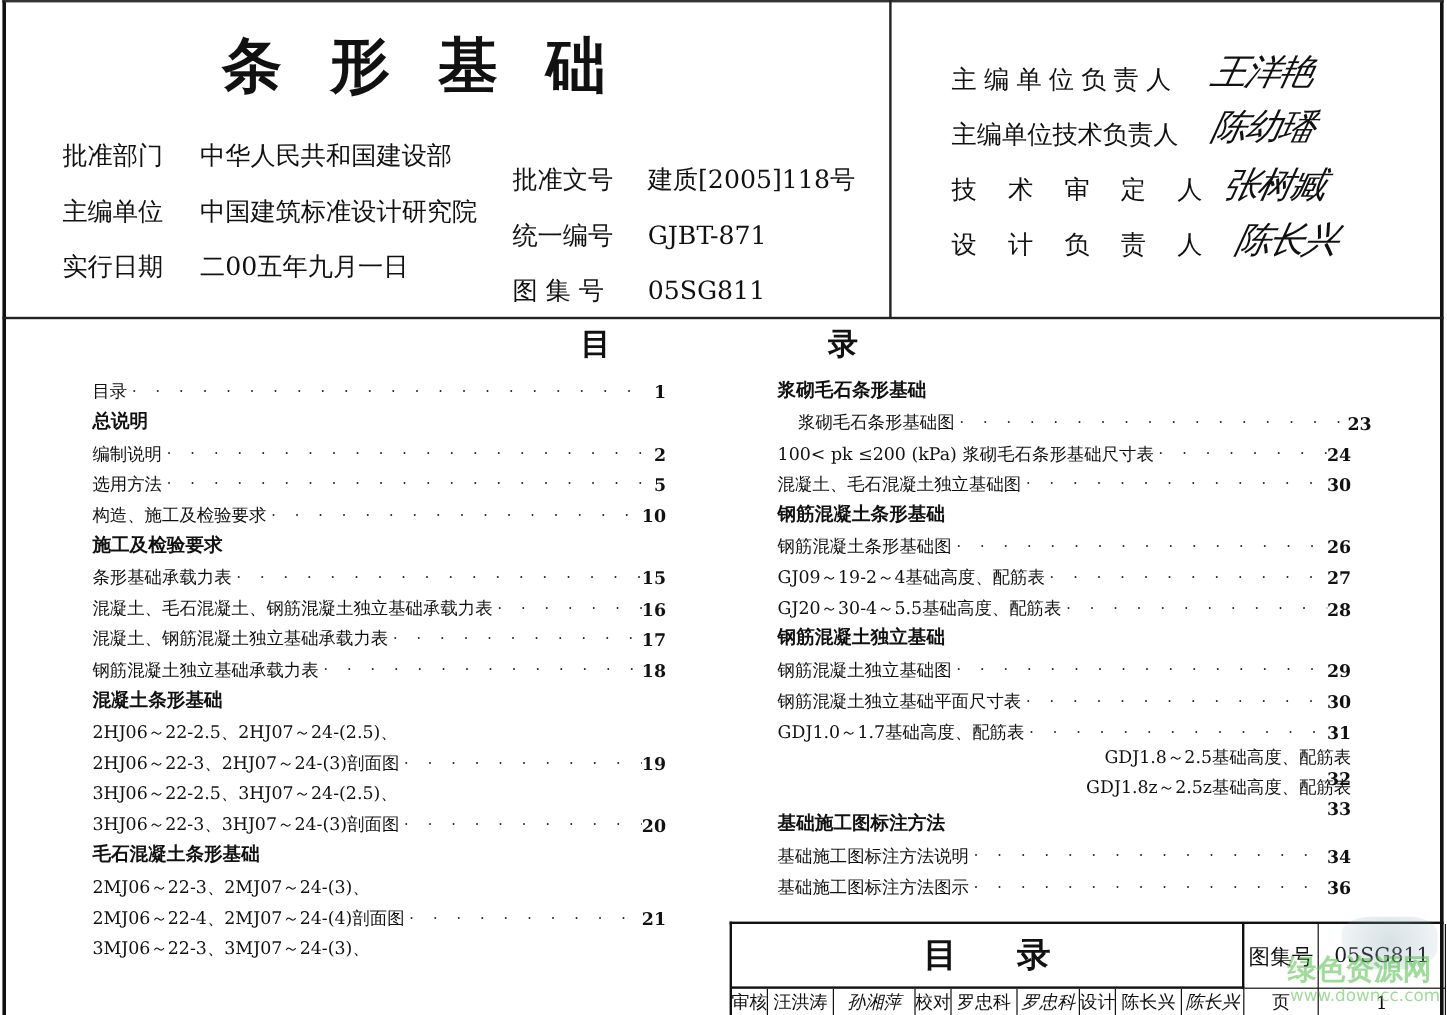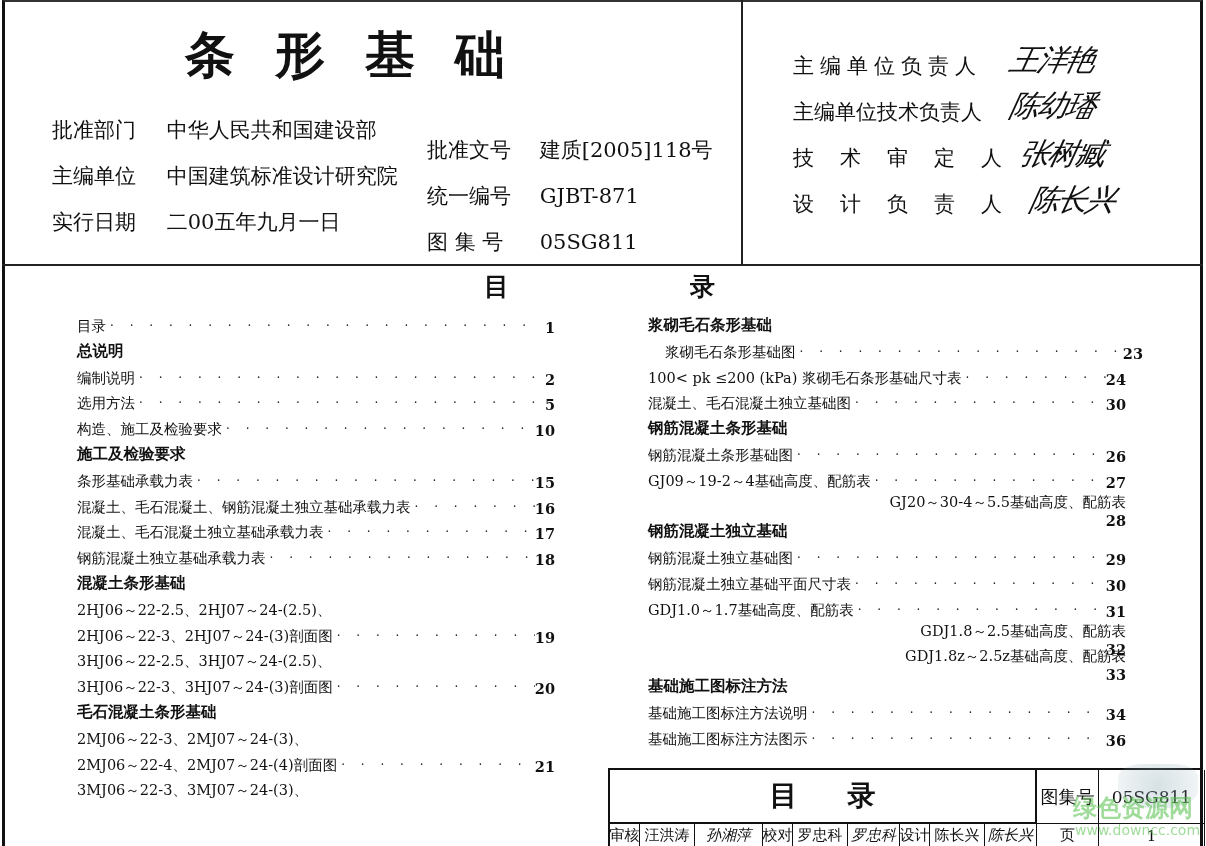--- a/index.html
+++ b/index.html
@@ -134,21 +134,21 @@
       <span class="t">条形基础承载力表</span>
       <span class="dots"></span>
       <span class="pg">15</span>
     </div>
     <div class="toc-line" style="top: 180.6px;">
       <span class="t">混凝土、毛石混凝土、钢筋混凝土独立基础承载力表</span>
       <span class="dots"></span>
       <span class="pg">16</span>
     </div>
     <div class="toc-line" style="top: 206.4px;">
-      <span class="t">混凝土、毛石混凝土独立基础承载力表</span>
+      <span class="t">混凝土、钢筋混凝土独立基础承载力表</span>
       <span class="dots"></span>
       <span class="pg">17</span>
     </div>
     <div class="toc-line" style="top: 232.2px;">
       <span class="t">钢筋混凝土独立基础承载力表</span>
       <span class="dots"></span>
       <span class="pg">18</span>
     </div>
     <div class="toc-line section" style="top: 258px;">
       <span class="t">混凝土条形基础</span>
@@ -210,21 +210,21 @@
     <div class="toc-line" style="top: 129px;">
       <span class="t">钢筋混凝土条形基础图</span>
       <span class="dots"></span>
       <span class="pg">26</span>
     </div>
     <div class="toc-line" style="top: 154.8px;">
       <span class="t">GJ09～19-2～4基础高度、配筋表</span>
       <span class="dots"></span>
       <span class="pg">27</span>
     </div>
-    <div class="toc-line" style="top: 180.6px; flex-direction: column;">
+    <div class="toc-line" style="top: 180.6px;">
       <span class="t">GJ20～30-4～5.5基础高度、配筋表</span>
       <span class="dots"></span>
       <span class="pg">28</span>
     </div>
     <div class="toc-line section" style="top: 206.4px;">
       <span class="t">钢筋混凝土独立基础</span>
     </div>
     <div class="toc-line" style="top: 232.2px;">
       <span class="t">钢筋混凝土独立基础图</span>
       <span class="dots"></span>

